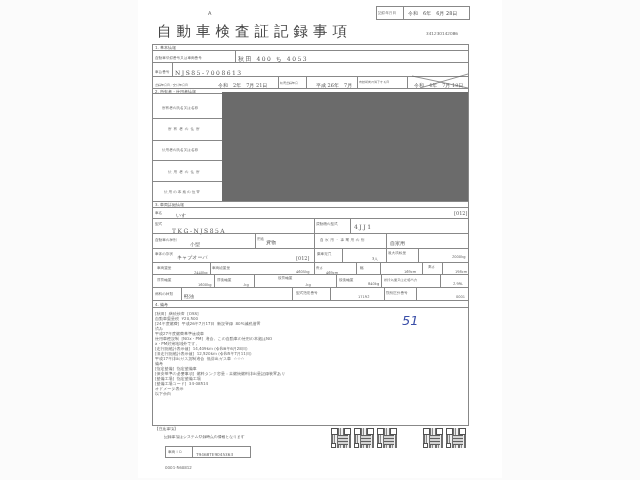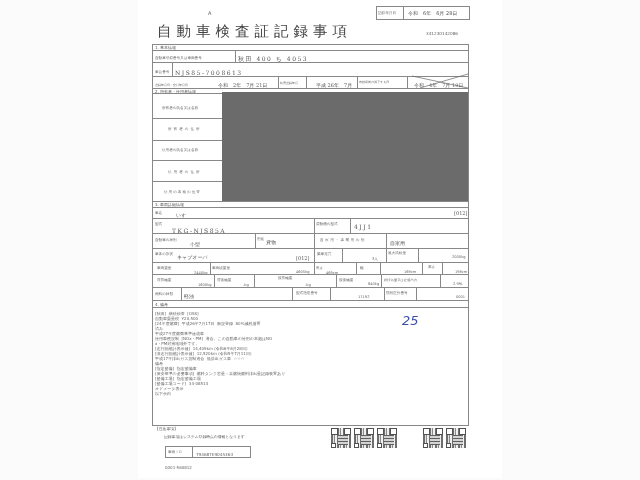--- a/index.html
+++ b/index.html
@@ -199,21 +199,21 @@
 [走行距離計表示値]  14,409km (令和6年6月28日)
 [旧走行距離計表示値]  12,520km (令和5年7月11日)
 平成17年排出ガス規制適合  低排出ガス車  ☆☆☆
 備考
 [指定整備]  指定整備車
 [保安基準の必要事項]  燃料タンク容量：未燃焼燃料排出量記録装置あり
 [整備工場]  指定整備工場
 [整備工場コード]  34-08514
 オドメータ表示
 以下余白</div>
-  <div class="handwritten">25</div>
+  <div class="handwritten">51</div>
 
   <div class="small abs" style="left:155px;top:426px;font-size:3.8px;">【注意事項】</div>
   <div class="small abs" style="left:164px;top:434px;font-size:3.8px;">記録事項はシステム登録時点の情報となります</div>
   <div class="box" style="left:165px;top:446px;width:86px;height:12px;"></div>
   <div class="vl" style="left:192px;top:446px;height:12px;"></div>
   <div class="tiny abs" style="left:168px;top:450px;">車両ＩＤ</div>
   <div class="tiny abs" style="left:196px;top:452px;font-size:4.2px;">T9468TE9045363</div>
   <div class="tiny abs" style="left:165px;top:465px;font-size:4px;">0001-560812</div>
 
   <div class="qr" style="left:331px;top:428px;">

